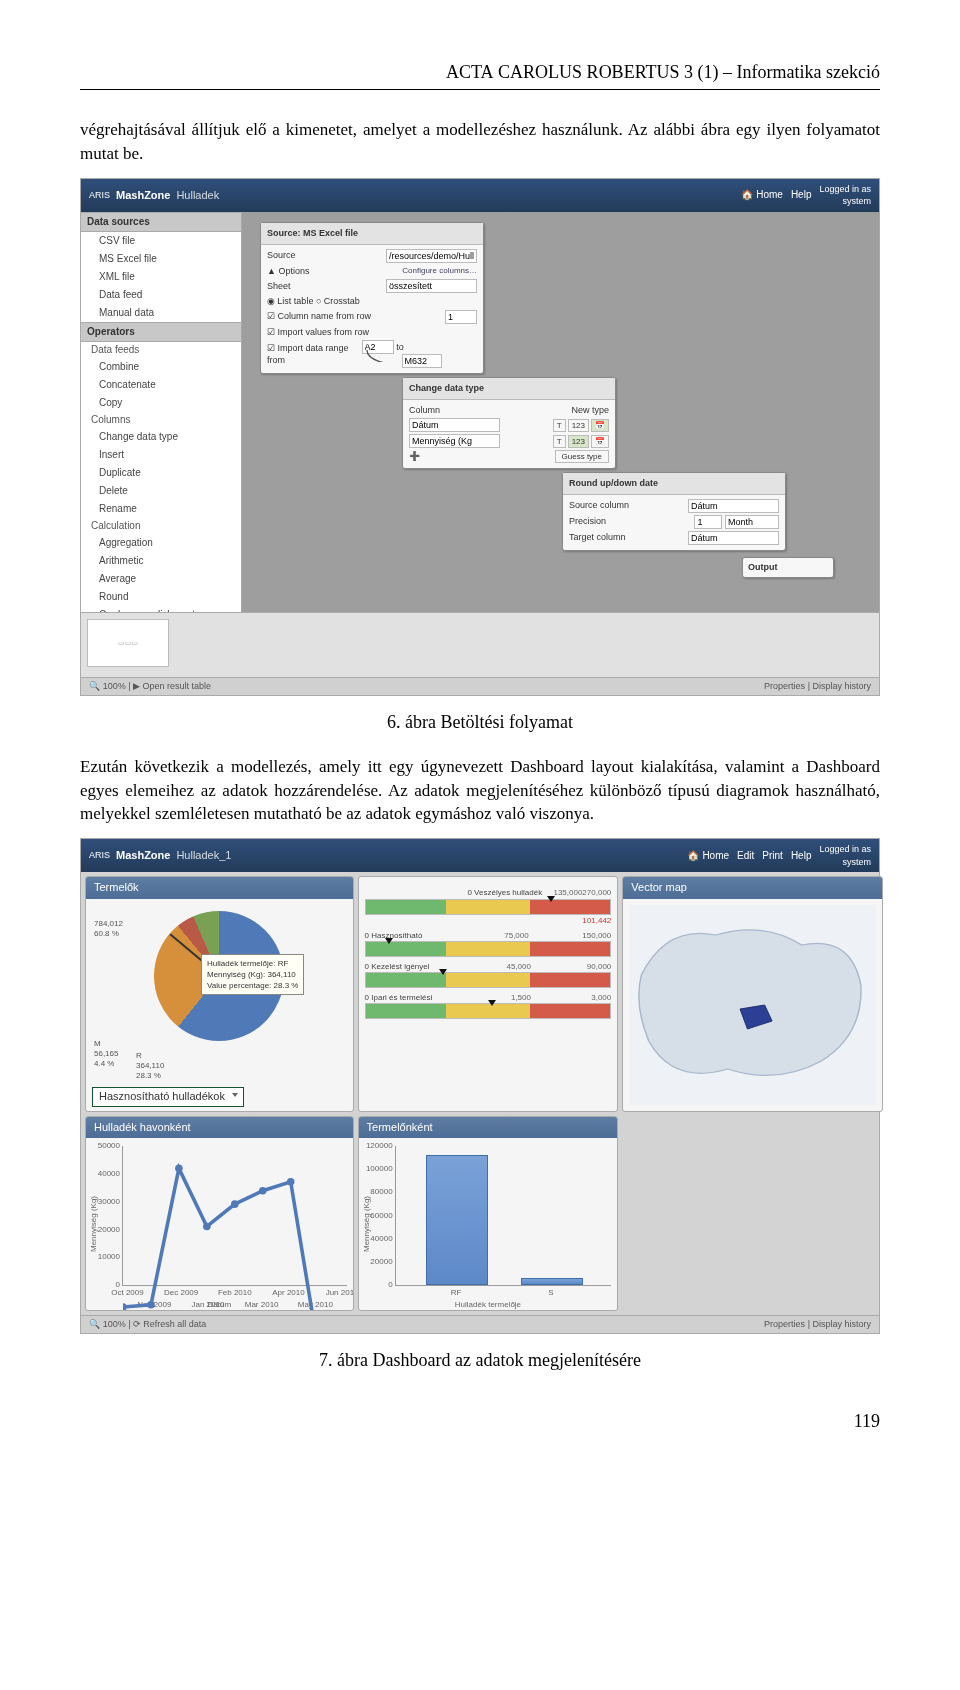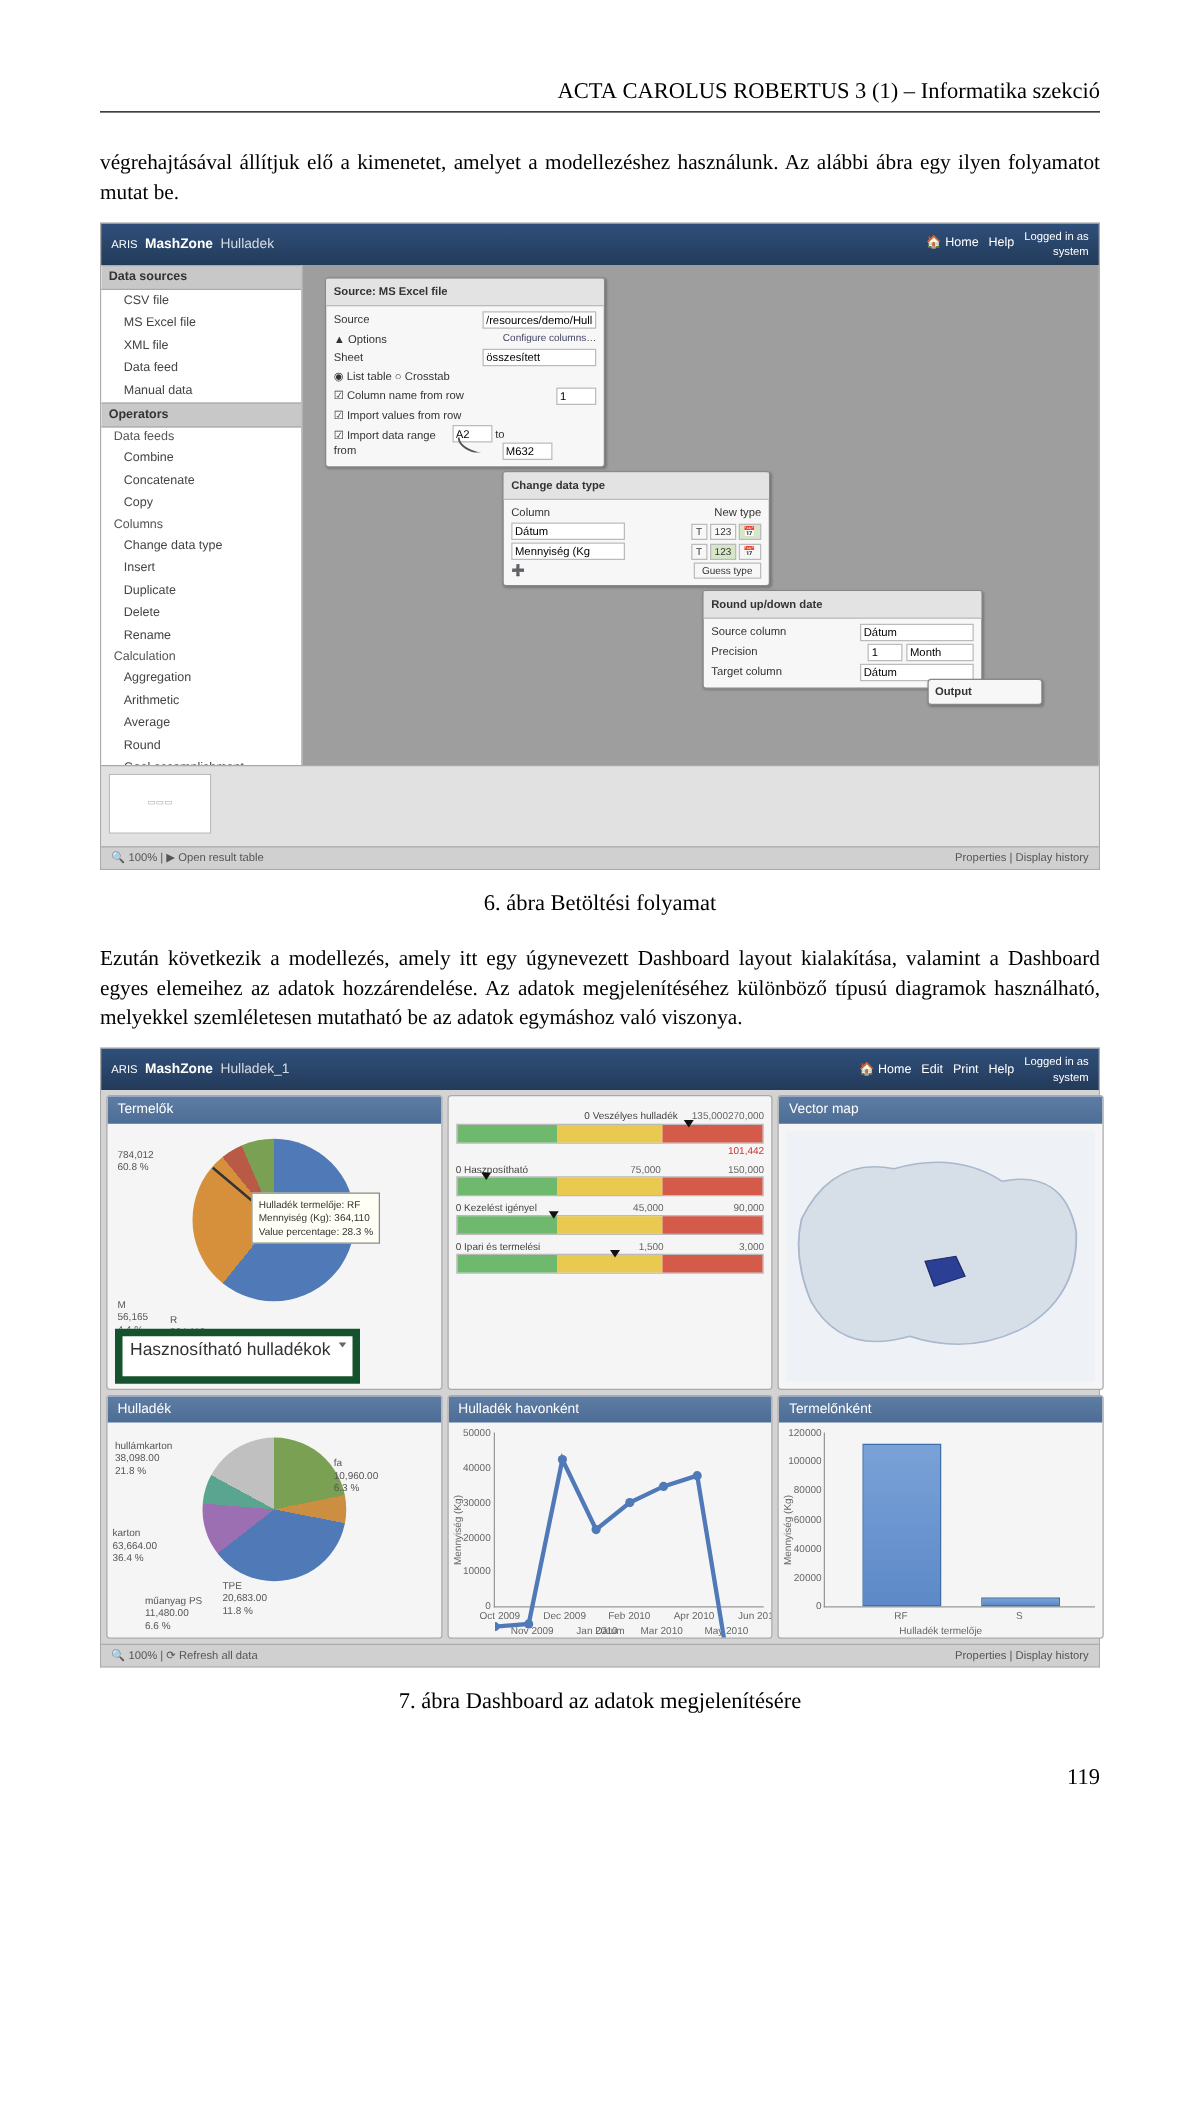--- a/index.html
+++ b/index.html
@@ -270,24 +270,24 @@
   .bar {
     position: absolute;
     bottom: 0;
     width: 28%;
     background: linear-gradient(#7aa2d8,#5d89c8);
     border: 1px solid #3e6fa8;
   }
   svg.linepath { position: absolute; inset: 0; }
   .dropdown {
     display: inline-block;
-    border: 6px solid #14532d;
+    border: 1px solid #14532d;
     background: #fff;
-    font-size: 14px;
-    padding: 1px 18px 11px 6px;
+    font-size: 11px;
+    padding: 1px 18px 1px 6px;
     position: relative;
   }
   .dropdown:after {
     content: "";
     position: absolute;
     right: 5px; top: 5px;
     border-left: 3px solid transparent;
     border-right: 3px solid transparent;
     border-top: 4px solid #666;
   }
@@ -415,21 +415,21 @@
         <div class="row">
             <span>Precision</span>
             <span><input style="width: 22px;" value="1"> <input style="width: 48px;" value="Month"></span>
           </div>
         <div class="row">
             <span>Target column</span>
             <input value="Dátum" style="">
           </div>
       </div>
 
-      <div class="node node-small" style="left:500px;top:331px">
+      <div class="node node-small" style="left:500px;top:345px">
         <b>Output</b>
       </div>
 
       <svg style="position:absolute;inset:0;pointer-events:none">
         <path d="M125,138 C125,165 250,150 250,165" stroke="#555" fill="none" stroke-width="1.5"></path>
         <path d="M260,240 C260,262 420,250 420,260" stroke="#555" fill="none" stroke-width="1.5"></path>
         <path d="M430,320 C430,345 520,340 520,352" stroke="#555" fill="none" stroke-width="1.5"></path>
       </svg>
     </div>
   </div>
@@ -560,41 +560,20 @@
       <div class="pbody">
         <div class="europe-map">
           <svg viewBox="0 0 100 100" preserveAspectRatio="none">
             <path d="M5,35 Q15,10 35,15 Q55,8 70,20 Q90,15 94,40 Q95,65 78,78 Q60,90 40,82 Q18,90 8,68 Q2,50 5,35 Z" fill="#d6dee8" stroke="#a9b8cc" stroke-width="0.6"></path>
             <path d="M45,52 L55,50 L58,58 L48,62 Z" fill="#2b3f94" stroke="#1c2b66" stroke-width="0.4"></path>
           </svg>
         </div>
       </div>
     </div>
 
-    <div class="panel">
-      <div class="phead">Hulladék</div>
-      <div class="pbody">
-        <div class="pie" style="width:115px;height:115px;background: conic-gradient(#7aa054 0 21.8%, #cc8f42 21.8% 28.1%, #4f79b7 28.1% 64.5%, #9c6fb3 64.5% 76.3%, #5aa58f 76.3% 82.9%, #c0c0c0 82.9% 100%);"></div>
-        <div class="legend" style="position:absolute;left:6px;top:14px;white-space:pre">hullámkarton
-38,098.00
-21.8 %</div>
-        <div class="legend" style="position:absolute;right:50px;top:28px;white-space:pre">fa
-10,960.00
-6.3 %</div>
-        <div class="legend" style="position:absolute;left:4px;top:84px;white-space:pre">karton
-63,664.00
-36.4 %</div>
-        <div class="legend" style="position:absolute;left:92px;bottom:16px;white-space:pre">TPE
-20,683.00
-11.8 %</div>
-        <div class="legend" style="position:absolute;left:30px;bottom:4px;white-space:pre">műanyag PS
-11,480.00
-6.6 %</div>
-      </div>
-    </div>
 
     <div class="panel">
       <div class="phead">Hulladék havonként</div>
       <div class="pbody">
         <div class="axislabel-y">Mennyiség (Kg)</div>
         <div class="chart">
           <span class="yticklab" style="top:0%">50000</span>
           <span class="yticklab" style="top:20%">40000</span>
           <span class="yticklab" style="top:40%">30000</span>
           <span class="yticklab" style="top:60%">20000</span>

